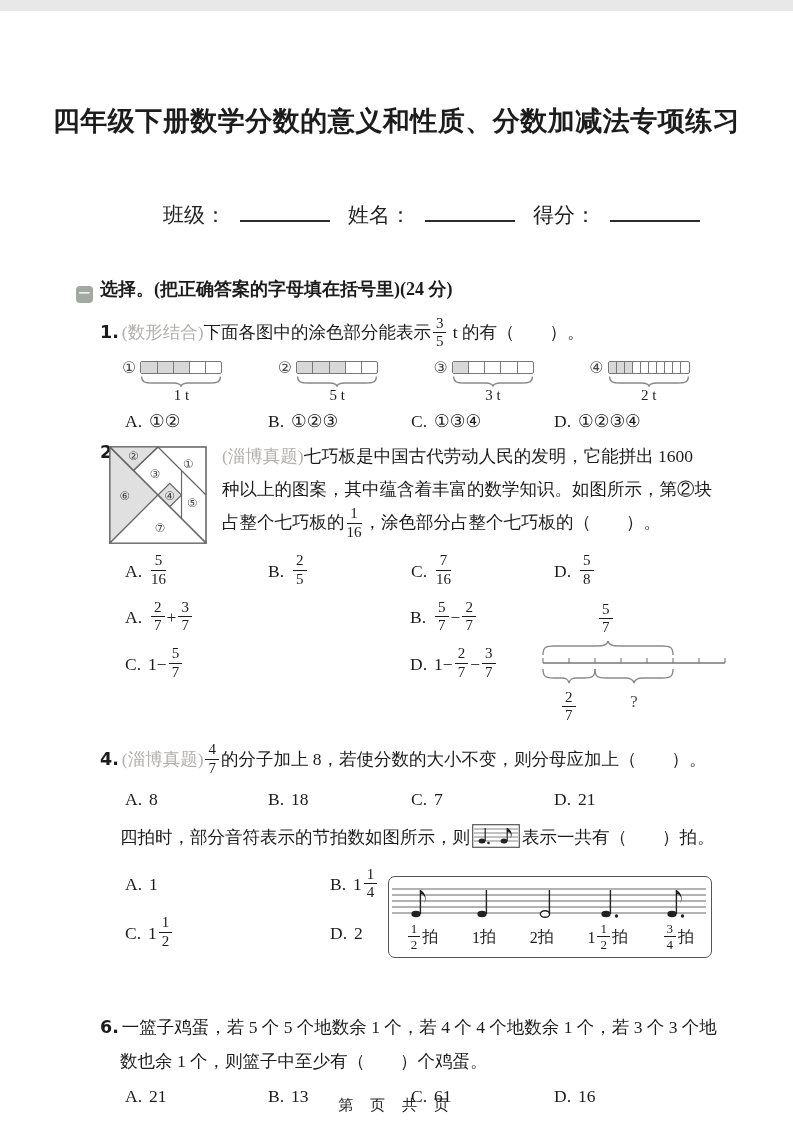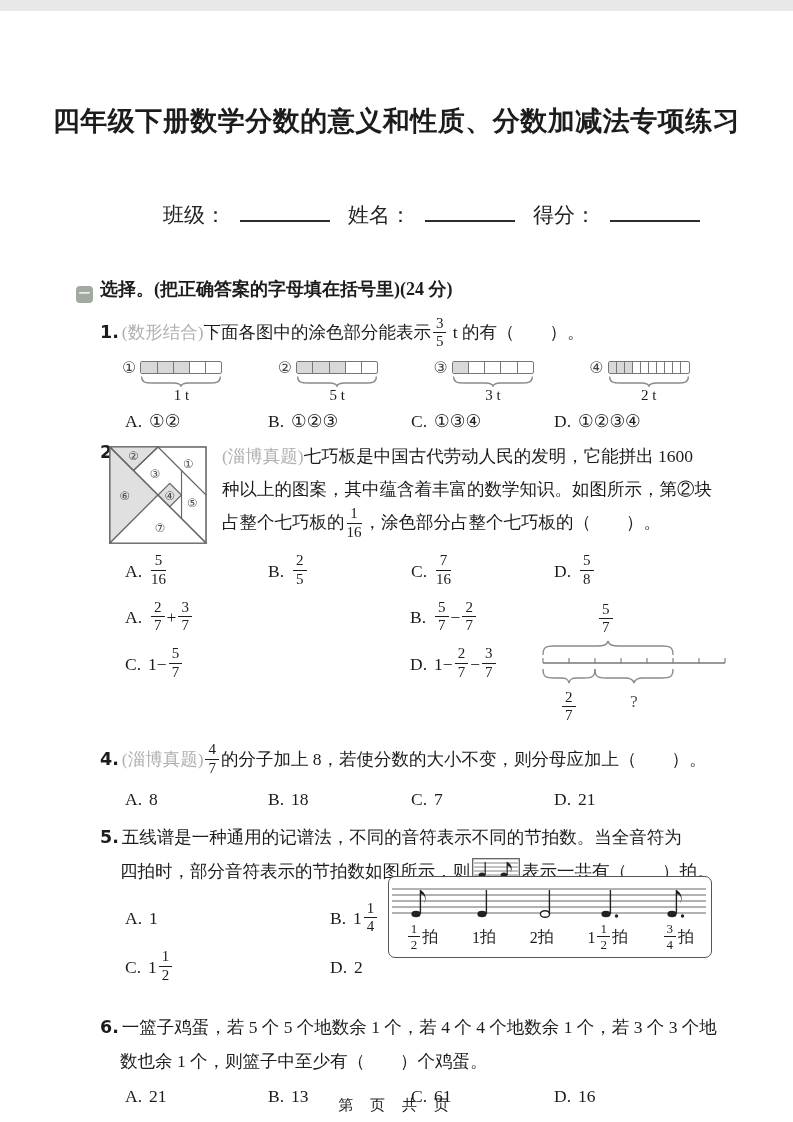--- a/index.html
+++ b/index.html
@@ -343,23 +343,20 @@
             <span>7</span>
           </div>
         <div class="opt">
             <span class="okey">D.</span>
             <span>21</span>
           </div>
       </div>
     </div>
 
     <div class="q q5wrap" style="margin-top:10px;">
-      <div class="qline">
-        <span class="qnum">5.</span><span>五线谱是一种通用的记谱法，不同的音符表示不同的节拍数。当全音符为</span>
-      </div>
       <div class="qline" style="margin-left:20px;">
         <span>四拍时，部分音符表示的节拍数如图所示，则</span><svg class="ministaff" width="48" height="24" viewBox="0 0 48 24">
             <rect x="0.7" y="0.7" width="46.6" height="22.6" fill="#fff" stroke="#555" stroke-width="1.2"></rect>
             <line x1="2" y1="5" x2="46" y2="5" stroke="#666" stroke-width="0.8"></line>
             <line x1="2" y1="9" x2="46" y2="9" stroke="#666" stroke-width="0.8"></line>
             <line x1="2" y1="13" x2="46" y2="13" stroke="#666" stroke-width="0.8"></line>
             <line x1="2" y1="17" x2="46" y2="17" stroke="#666" stroke-width="0.8"></line>
             <ellipse cx="10" cy="17" rx="3.4" ry="2.5" fill="#222"></ellipse>
             <line x1="13.2" y1="17" x2="13.2" y2="4" stroke="#222" stroke-width="1.2"></line>
             <circle cx="16.5" cy="19" r="1.3" fill="#222"></circle>

